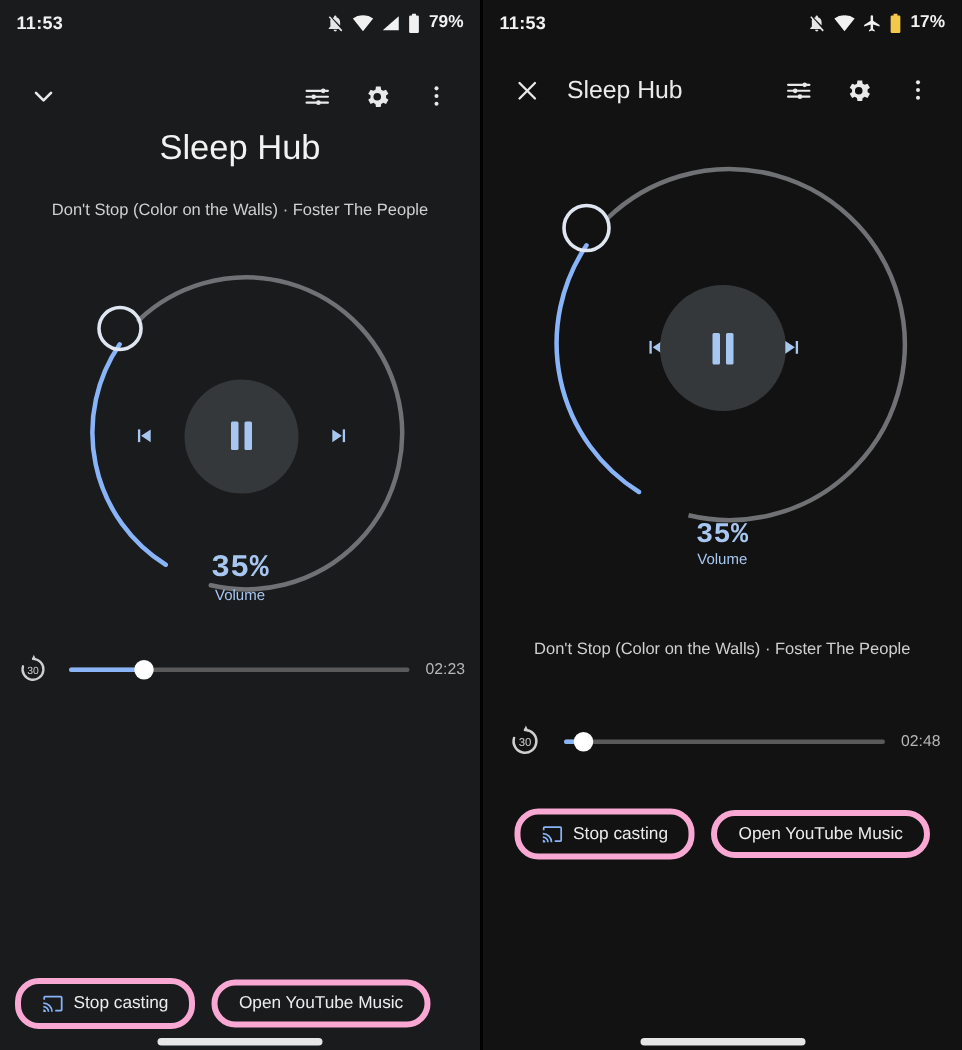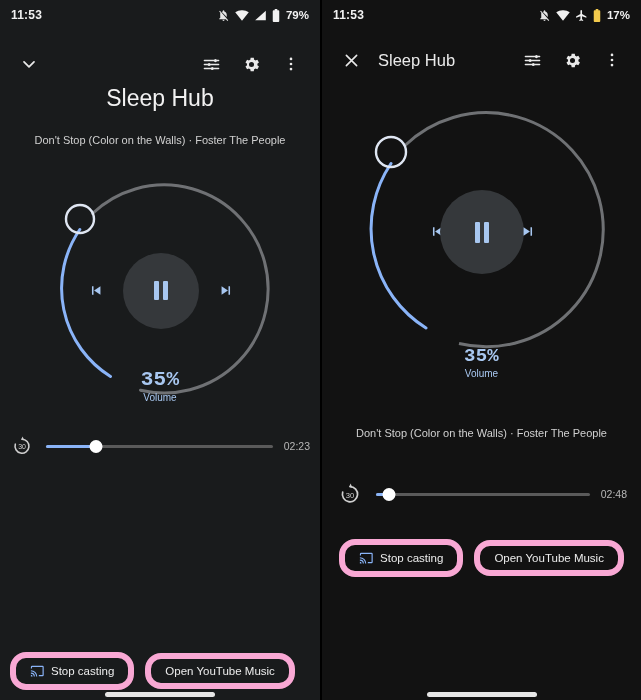--- a/index.html
+++ b/index.html
@@ -149,21 +149,21 @@
     white-space: nowrap;
   }
 
   
   .pill-row {
     position: absolute;
     display: flex; align-items: center; gap: 11px;
   }
   .pill {
     display: flex; align-items: center; gap: 7px;
-    border: 6px solid #f9a8d4;
+    border: 4px solid #f9a8d4;
     border-radius: 16px;
     padding: 6px 14px;
     color: #ececec;
     font-size: 11.5px;
     background: transparent;
     white-space: nowrap;
   }
   .pill svg { display: block; flex: 0 0 auto; }
 
   

